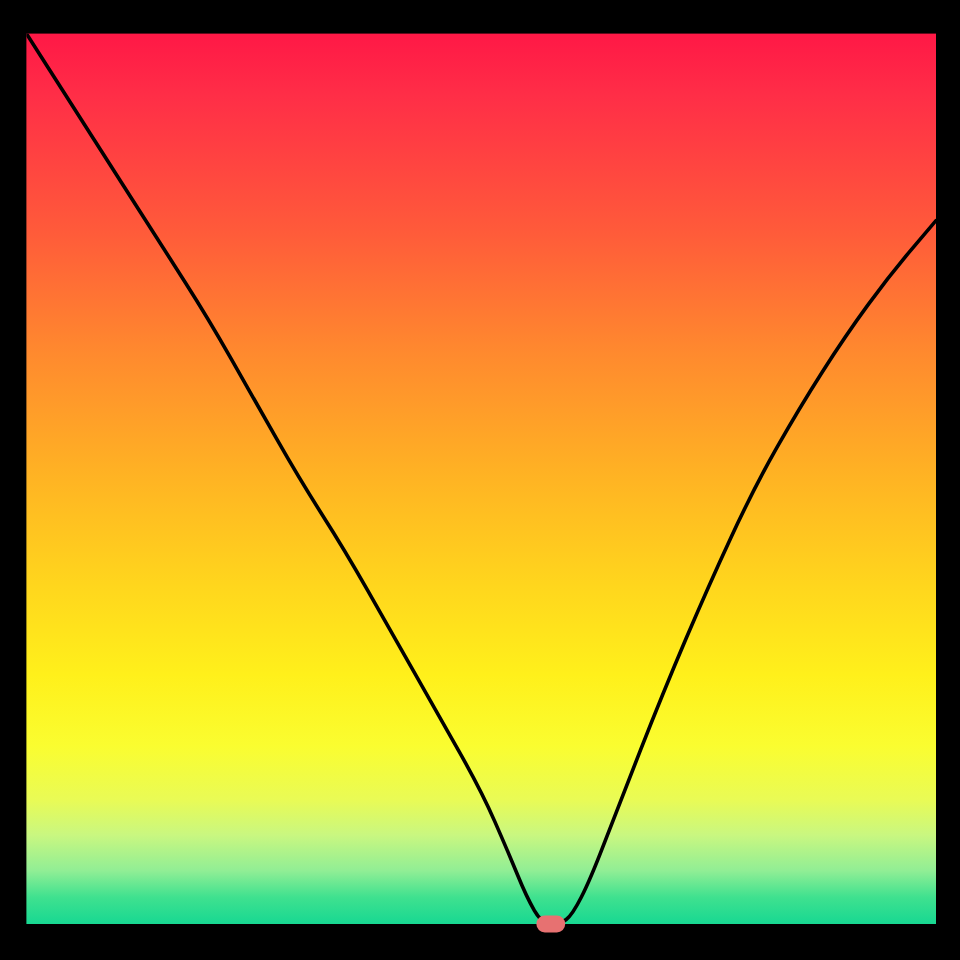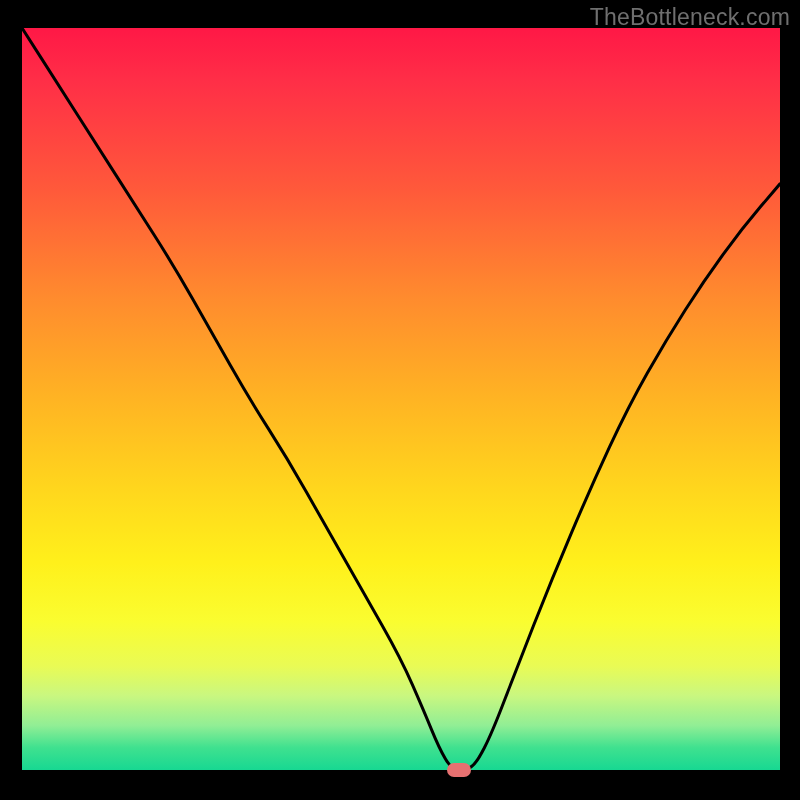--- a/index.html
+++ b/index.html
@@ -60,20 +60,19 @@
     position: absolute;
     background: #e77171;
     border-radius: 7px;
     z-index: 5;
   }
 </style>
 </head>
 <body>
 
 <div class="frame">
-  <div class="watermark">TheBottleneck.com</div>
   <div class="plot-area">
     <svg class="curve" width="758" height="742" viewBox="0 0 758 742" preserveAspectRatio="none">
       <path id="curve-path" d="M 0.00 0.00 Q 0.00 0.00 18.95 29.68 Q 37.90 59.36 56.85 89.04 Q 75.80 118.72 94.75 148.40 Q 113.70 178.08 132.65 207.76 Q 151.60 237.44 170.55 270.83 Q 189.50 304.22 208.45 337.61 Q 227.40 371.00 246.35 400.68 Q 265.30 430.36 284.25 463.75 Q 303.20 497.14 322.15 530.53 Q 341.10 563.92 360.05 597.31 Q 379.00 630.70 390.37 656.67 Q 401.74 682.64 409.32 701.19 Q 416.90 719.74 423.34 730.87 Q 429.79 742.00 437.37 742.00 Q 444.95 742.00 449.87 738.29 Q 454.80 734.58 462.38 719.74 Q 469.96 704.90 481.33 675.22 Q 492.70 645.54 511.65 597.31 Q 530.60 549.08 549.55 504.56 Q 568.50 460.04 587.45 419.23 Q 606.40 378.42 625.35 345.03 Q 644.30 311.64 663.25 281.96 Q 682.20 252.28 701.15 226.31 Q 720.10 200.34 739.05 178.08 T 758.00 155.82" fill="none" stroke="#000" stroke-width="3" stroke-linecap="round" stroke-linejoin="round"></path>
     </svg>
     <div class="marker" id="marker" style="width: 24.256px; height: 14.098px; left: 425.238px; top: 734.951px;"></div>
   </div>
 </div>
 
 </body></html>

